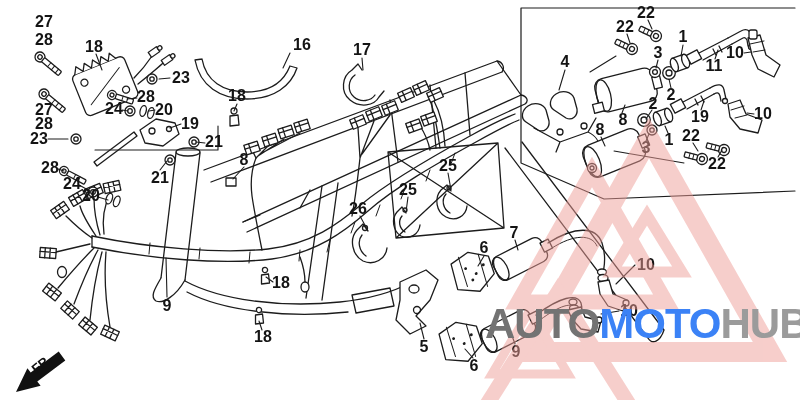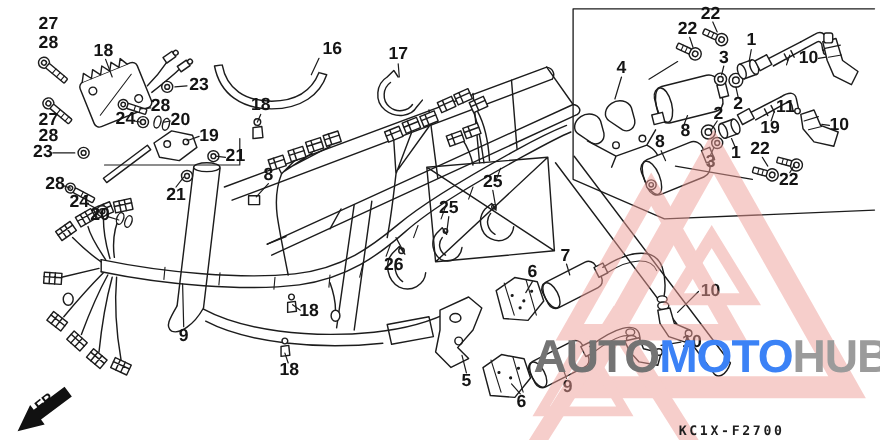--- a/index.html
+++ b/index.html
@@ -404,39 +404,39 @@
       <div class="callout" style="left: 44px; top: 110px;">27</div>
       <div class="callout" style="left: 44px; top: 124px;">28</div>
       <div class="callout" style="left: 190px; top: 124px;">19</div>
       <div class="callout" style="left: 39px; top: 139px;">23</div>
       <div class="callout" style="left: 214px; top: 142px;">21</div>
       <div class="callout" style="left: 244px; top: 160px;">8</div>
       <div class="callout" style="left: 50px; top: 168px;">28</div>
       <div class="callout" style="left: 160px; top: 178px;">21</div>
       <div class="callout" style="left: 72px; top: 184px;">24</div>
       <div class="callout" style="left: 91px; top: 196px;">20</div>
-      <div class="callout" style="left: 358px; top: 209px; margin-top: 32px;">26</div>
+      <div class="callout" style="left: 358px; top: 209px;">26</div>
       <div class="callout" style="left: 448px; top: 166px;">25</div>
       <div class="callout" style="left: 408px; top: 190px;">25</div>
       <div class="callout" style="left: 167px; top: 306px;">9</div>
       <div class="callout" style="left: 281px; top: 283px;">18</div>
       <div class="callout" style="left: 263px; top: 337px;">18</div>
       <div class="callout" style="left: 424px; top: 347px;">5</div>
       <div class="callout" style="left: 484px; top: 248px;">6</div>
       <div class="callout" style="left: 514px; top: 233px;">7</div>
       <div class="callout" style="left: 474px; top: 366px;">6</div>
       <div class="callout" style="left: 516px; top: 352px;">9</div>
       <div class="callout" style="left: 646px; top: 265px;">10</div>
       <div class="callout" style="left: 629px; top: 311px;">10</div>
       <div class="callout" style="left: 625px; top: 27px;">22</div>
       <div class="callout" style="left: 646px; top: 13px;">22</div>
       <div class="callout" style="left: 565px; top: 62px;">4</div>
       <div class="callout" style="left: 683px; top: 37px;">1</div>
       <div class="callout" style="left: 658px; top: 53px;">3</div>
-      <div class="callout" style="left: 714px; top: 66px; margin-top: 32px;">11</div>
+      <div class="callout" style="left: 714px; top: 66px;">11</div>
       <div class="callout" style="left: 735px; top: 53px;">10</div>
       <div class="callout" style="left: 671px; top: 95px;">2</div>
       <div class="callout" style="left: 653px; top: 104px;">2</div>
       <div class="callout" style="left: 623px; top: 120px;">8</div>
       <div class="callout" style="left: 700px; top: 117px;">19</div>
       <div class="callout" style="left: 763px; top: 114px;">10</div>
       <div class="callout" style="left: 600px; top: 130px;">8</div>
       <div class="callout" style="left: 646px; top: 148px;">3</div>
       <div class="callout" style="left: 669px; top: 140px;">1</div>
       <div class="callout" style="left: 691px; top: 136px;">22</div>
@@ -450,15 +450,14 @@
     <polygon points="647,215 612,272 682,272" stroke-width="11"></polygon>
     <polygon points="558,292 472,428 644,428" stroke-width="15"></polygon>
     <polygon points="530,310 492,374 568,374" stroke-width="9"></polygon>
   </g>
 </svg>
 
 <div class="wm-text">
   <span style="color: #737373;">AUTO</span><span style="color: #3b82f6;">MOTO</span><span style="color: rgb(155, 155, 155);">HUB</span>
 </div>
 
-<div class="part-code">KC1X-F2700</div>
 
 </div>
 
 </body></html>

